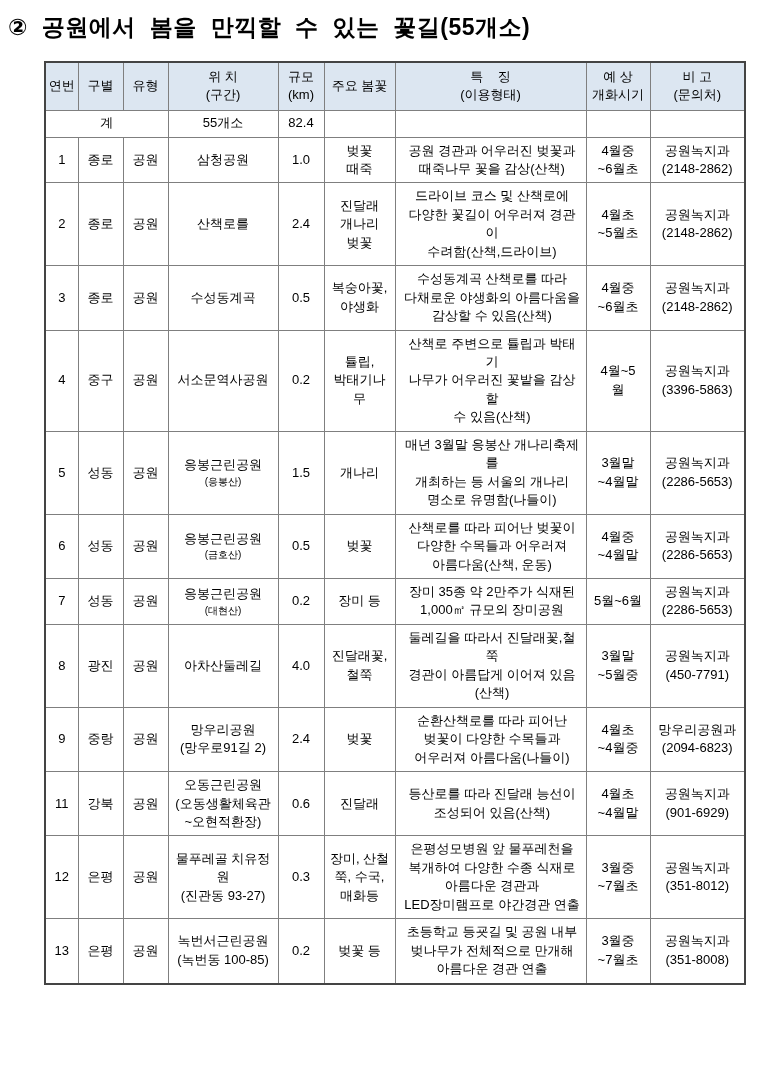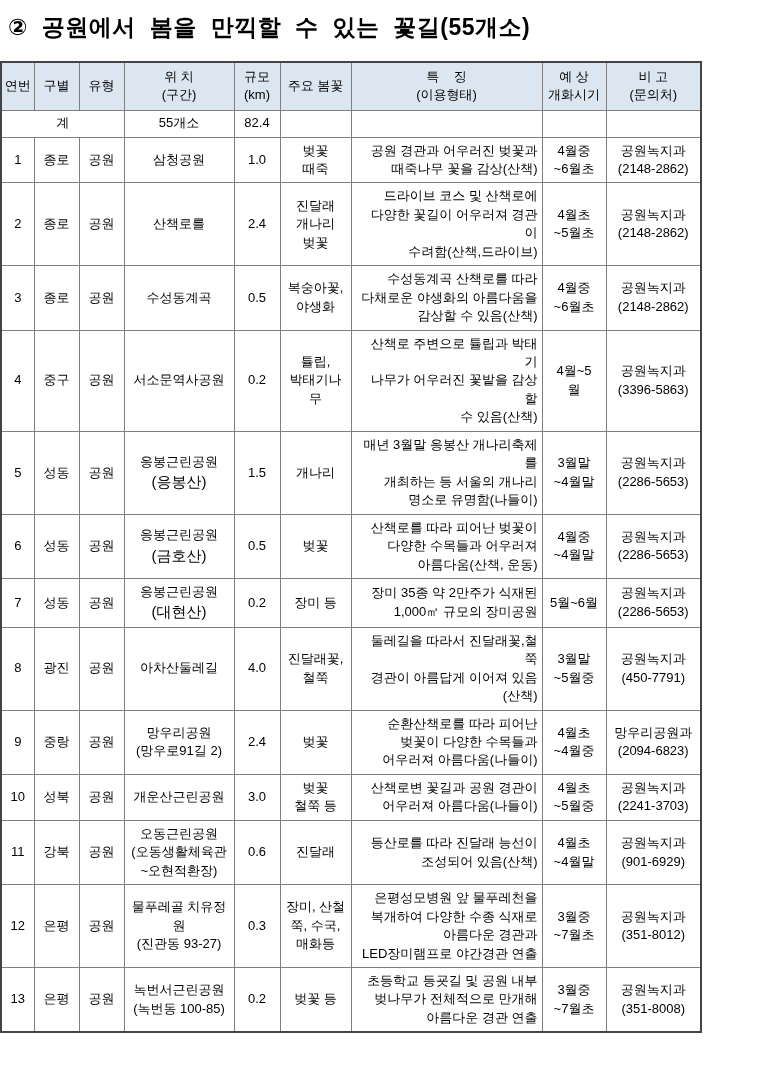--- a/index.html
+++ b/index.html
@@ -15,20 +15,21 @@
   .page-title {
     margin: 4px 16px 18px 8px;
     font-size: 23px;
     font-weight: bold;
     letter-spacing: 0.5px;
     word-spacing: 7px;
     color: #000000;
     white-space: nowrap;
   }
   table.flower-table {
+    margin-left: 44px;
     width: 700px;
     border-collapse: collapse;
     table-layout: fixed;
     border: 2px solid #444444;
   }
   .flower-table th, .flower-table td {
     border: 1px solid #7f7f7f;
     font-size: 13px;
     line-height: 1.42;
     text-align: center;
@@ -38,28 +39,28 @@
   }
   .flower-table thead th {
     background: #dce6f1;
     font-weight: normal;
     white-space: pre-wrap;
     height: 48px;
     padding: 4px 2px;
   }
   .flower-table td { white-space: pre-line; }
   .flower-table td.left {
-    text-align: right;
+    text-align: center;
     padding-left: 7px;
     padding-right: 4px;
   }
   .flower-table tr.summary-row td { height: 27px; padding: 3px 4px; }
   .flower-table tbody tr { min-height: 50px; }
   .flower-table td .loc-main { white-space: pre-line; }
-  .flower-table td .loc-sub { font-size: 15px; white-space: pre-line; }
+  .flower-table td .loc-sub { font-size: 10px; white-space: pre-line; }
 </style>
 </head>
 <body>
 
 <div class="page">
 
   <h1 class="page-title">② 공원에서 봄을 만끽할 수 있는 꽃길(55개소)</h1>
 
   <table class="flower-table">
     <colgroup>
@@ -236,35 +237,20 @@
           <td>벚꽃</td>
           <td class="left">순환산책로를 따라 피어난
 벚꽃이 다양한 수목들과
 어우러져 아름다움(나들이)</td>
           <td>4월초
 ~4월중</td>
           <td>망우리공원과
 (2094-6823)</td>
         </tr>
         <tr>
-          <td>10</td>
-          <td>성북</td>
-          <td>공원</td>
-          <td>개운산근린공원</td>
-          <td>3.0</td>
-          <td>벚꽃
-철쭉 등</td>
-          <td class="left">산책로변 꽃길과 공원 경관이
-어우러져 아름다움(나들이)</td>
-          <td>4월초
-~5월중</td>
-          <td>공원녹지과
-(2241-3703)</td>
-        </tr>
-        <tr>
           <td>11</td>
           <td>강북</td>
           <td>공원</td>
           <td>오동근린공원
 (오동생활체육관
 ~오현적환장)</td>
           <td>0.6</td>
           <td>진달래</td>
           <td class="left">등산로를 따라 진달래 능선이
 조성되어 있음(산책)</td>

